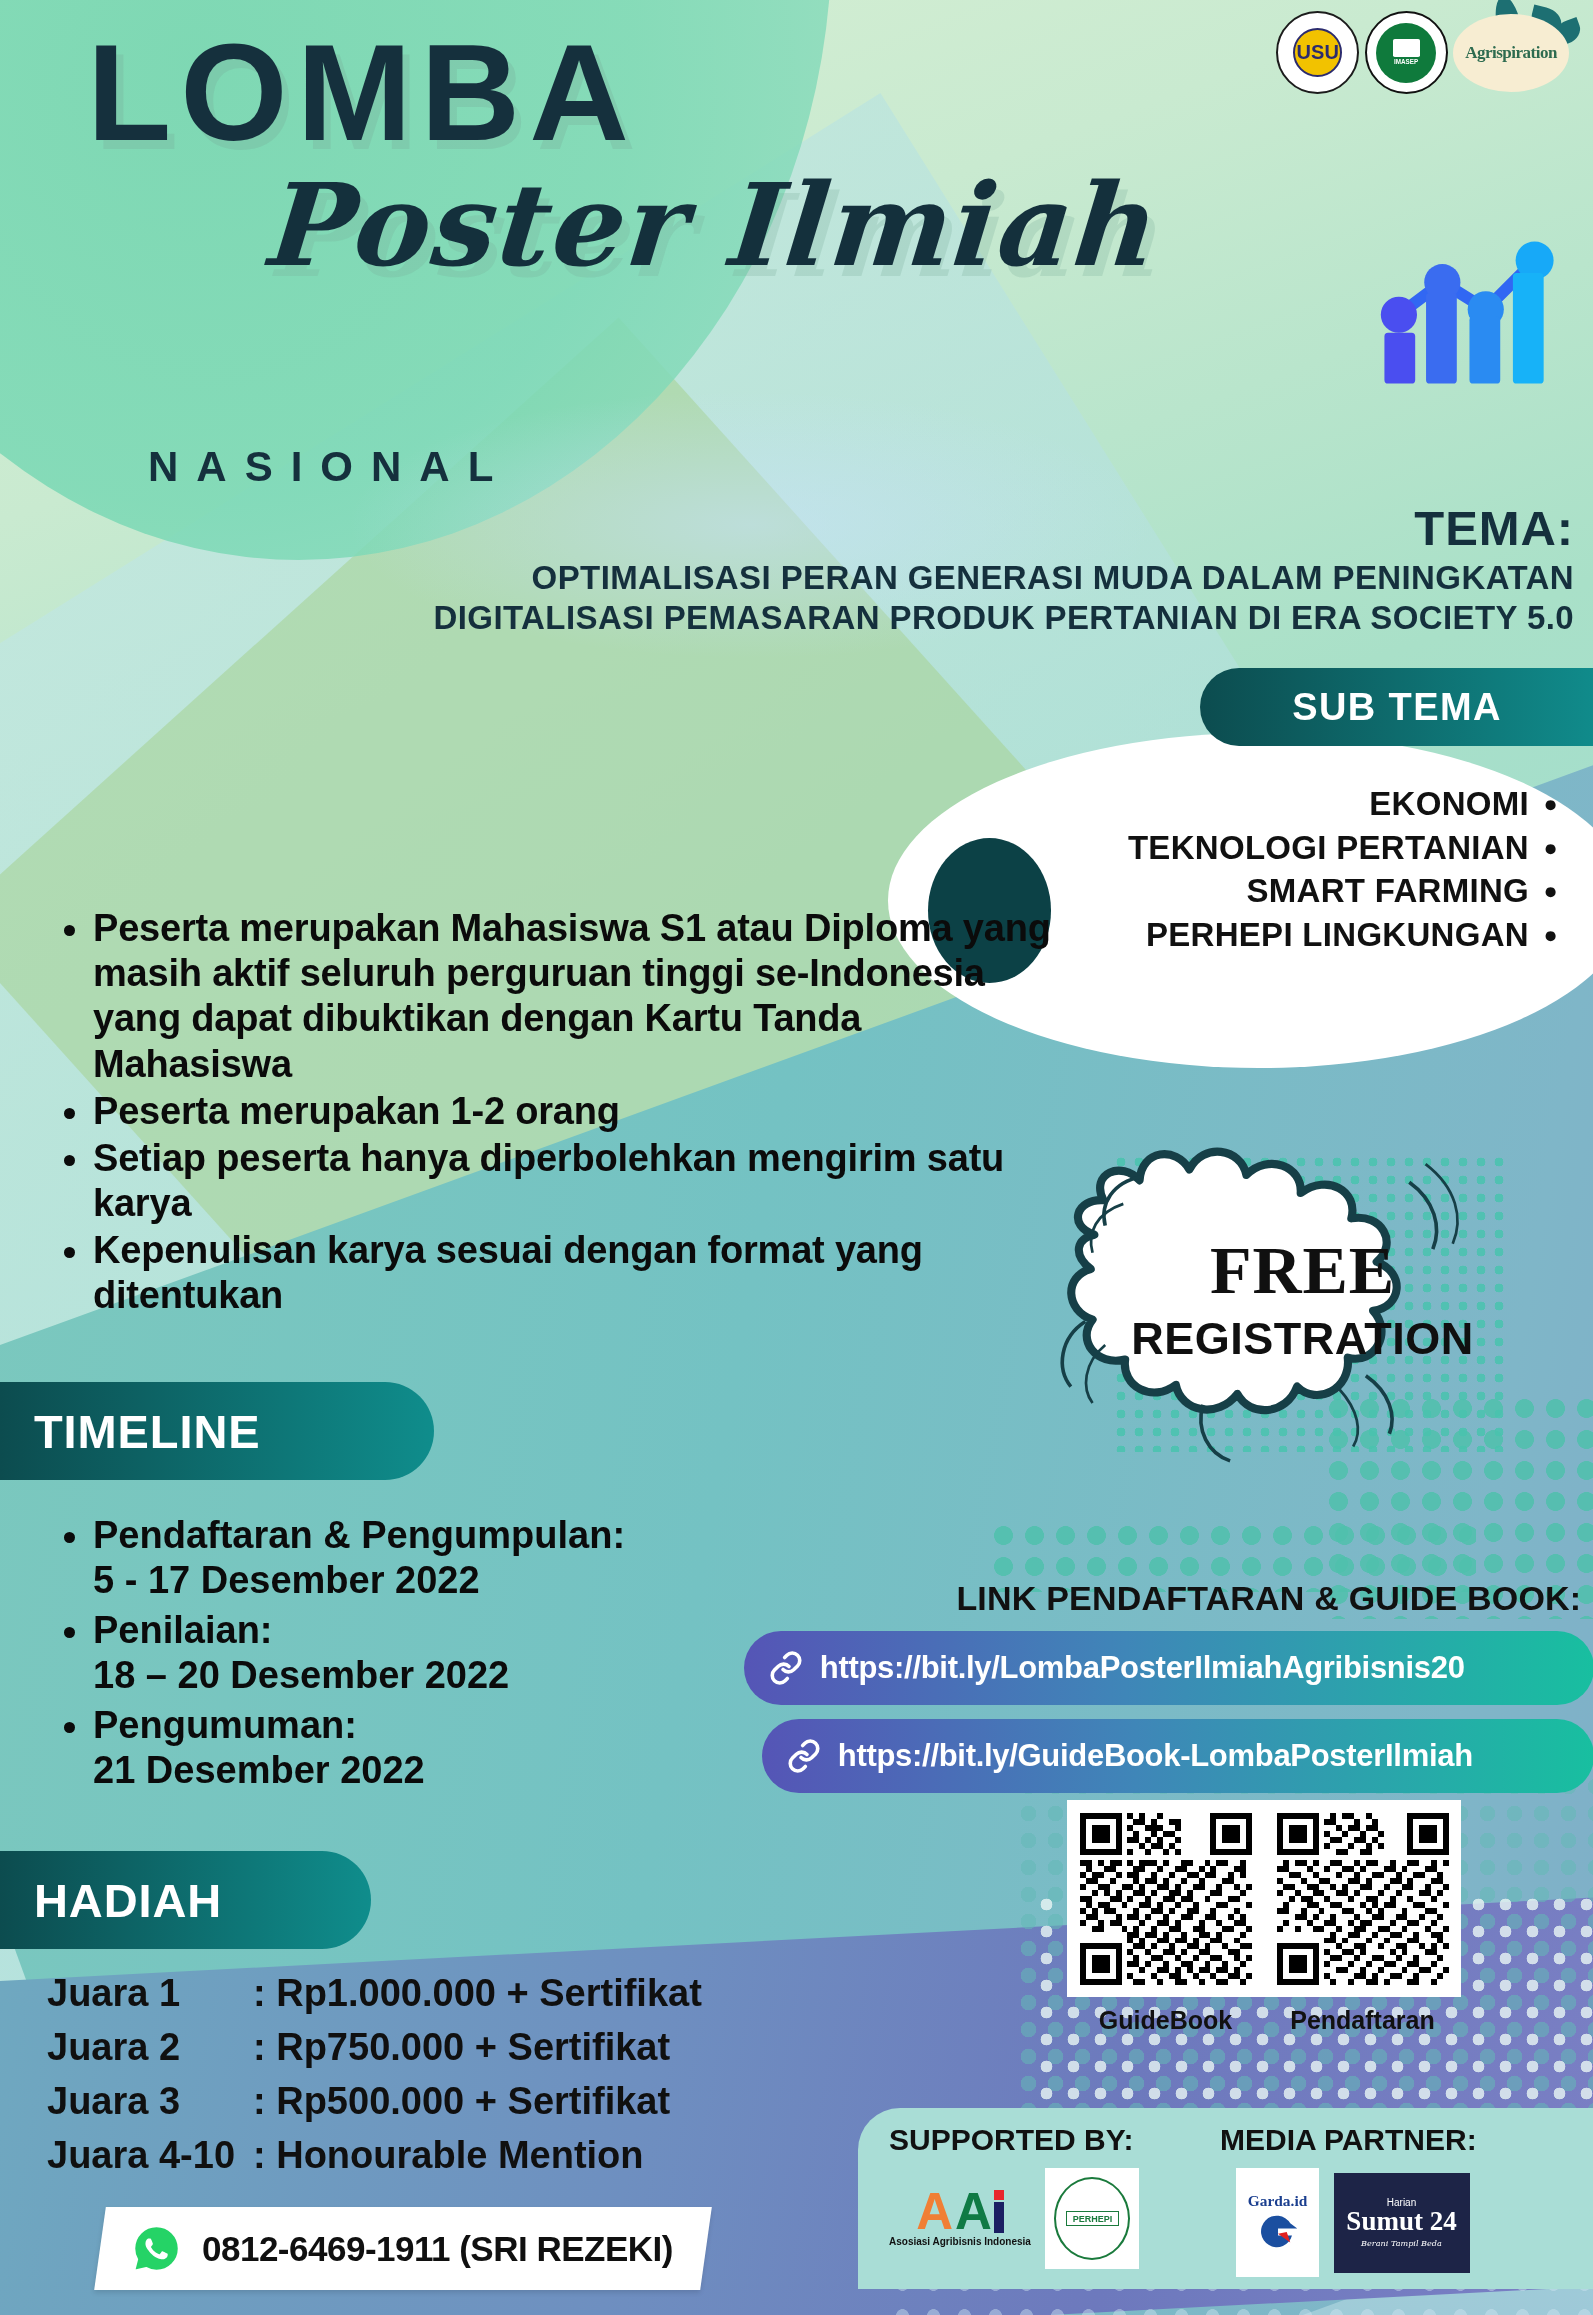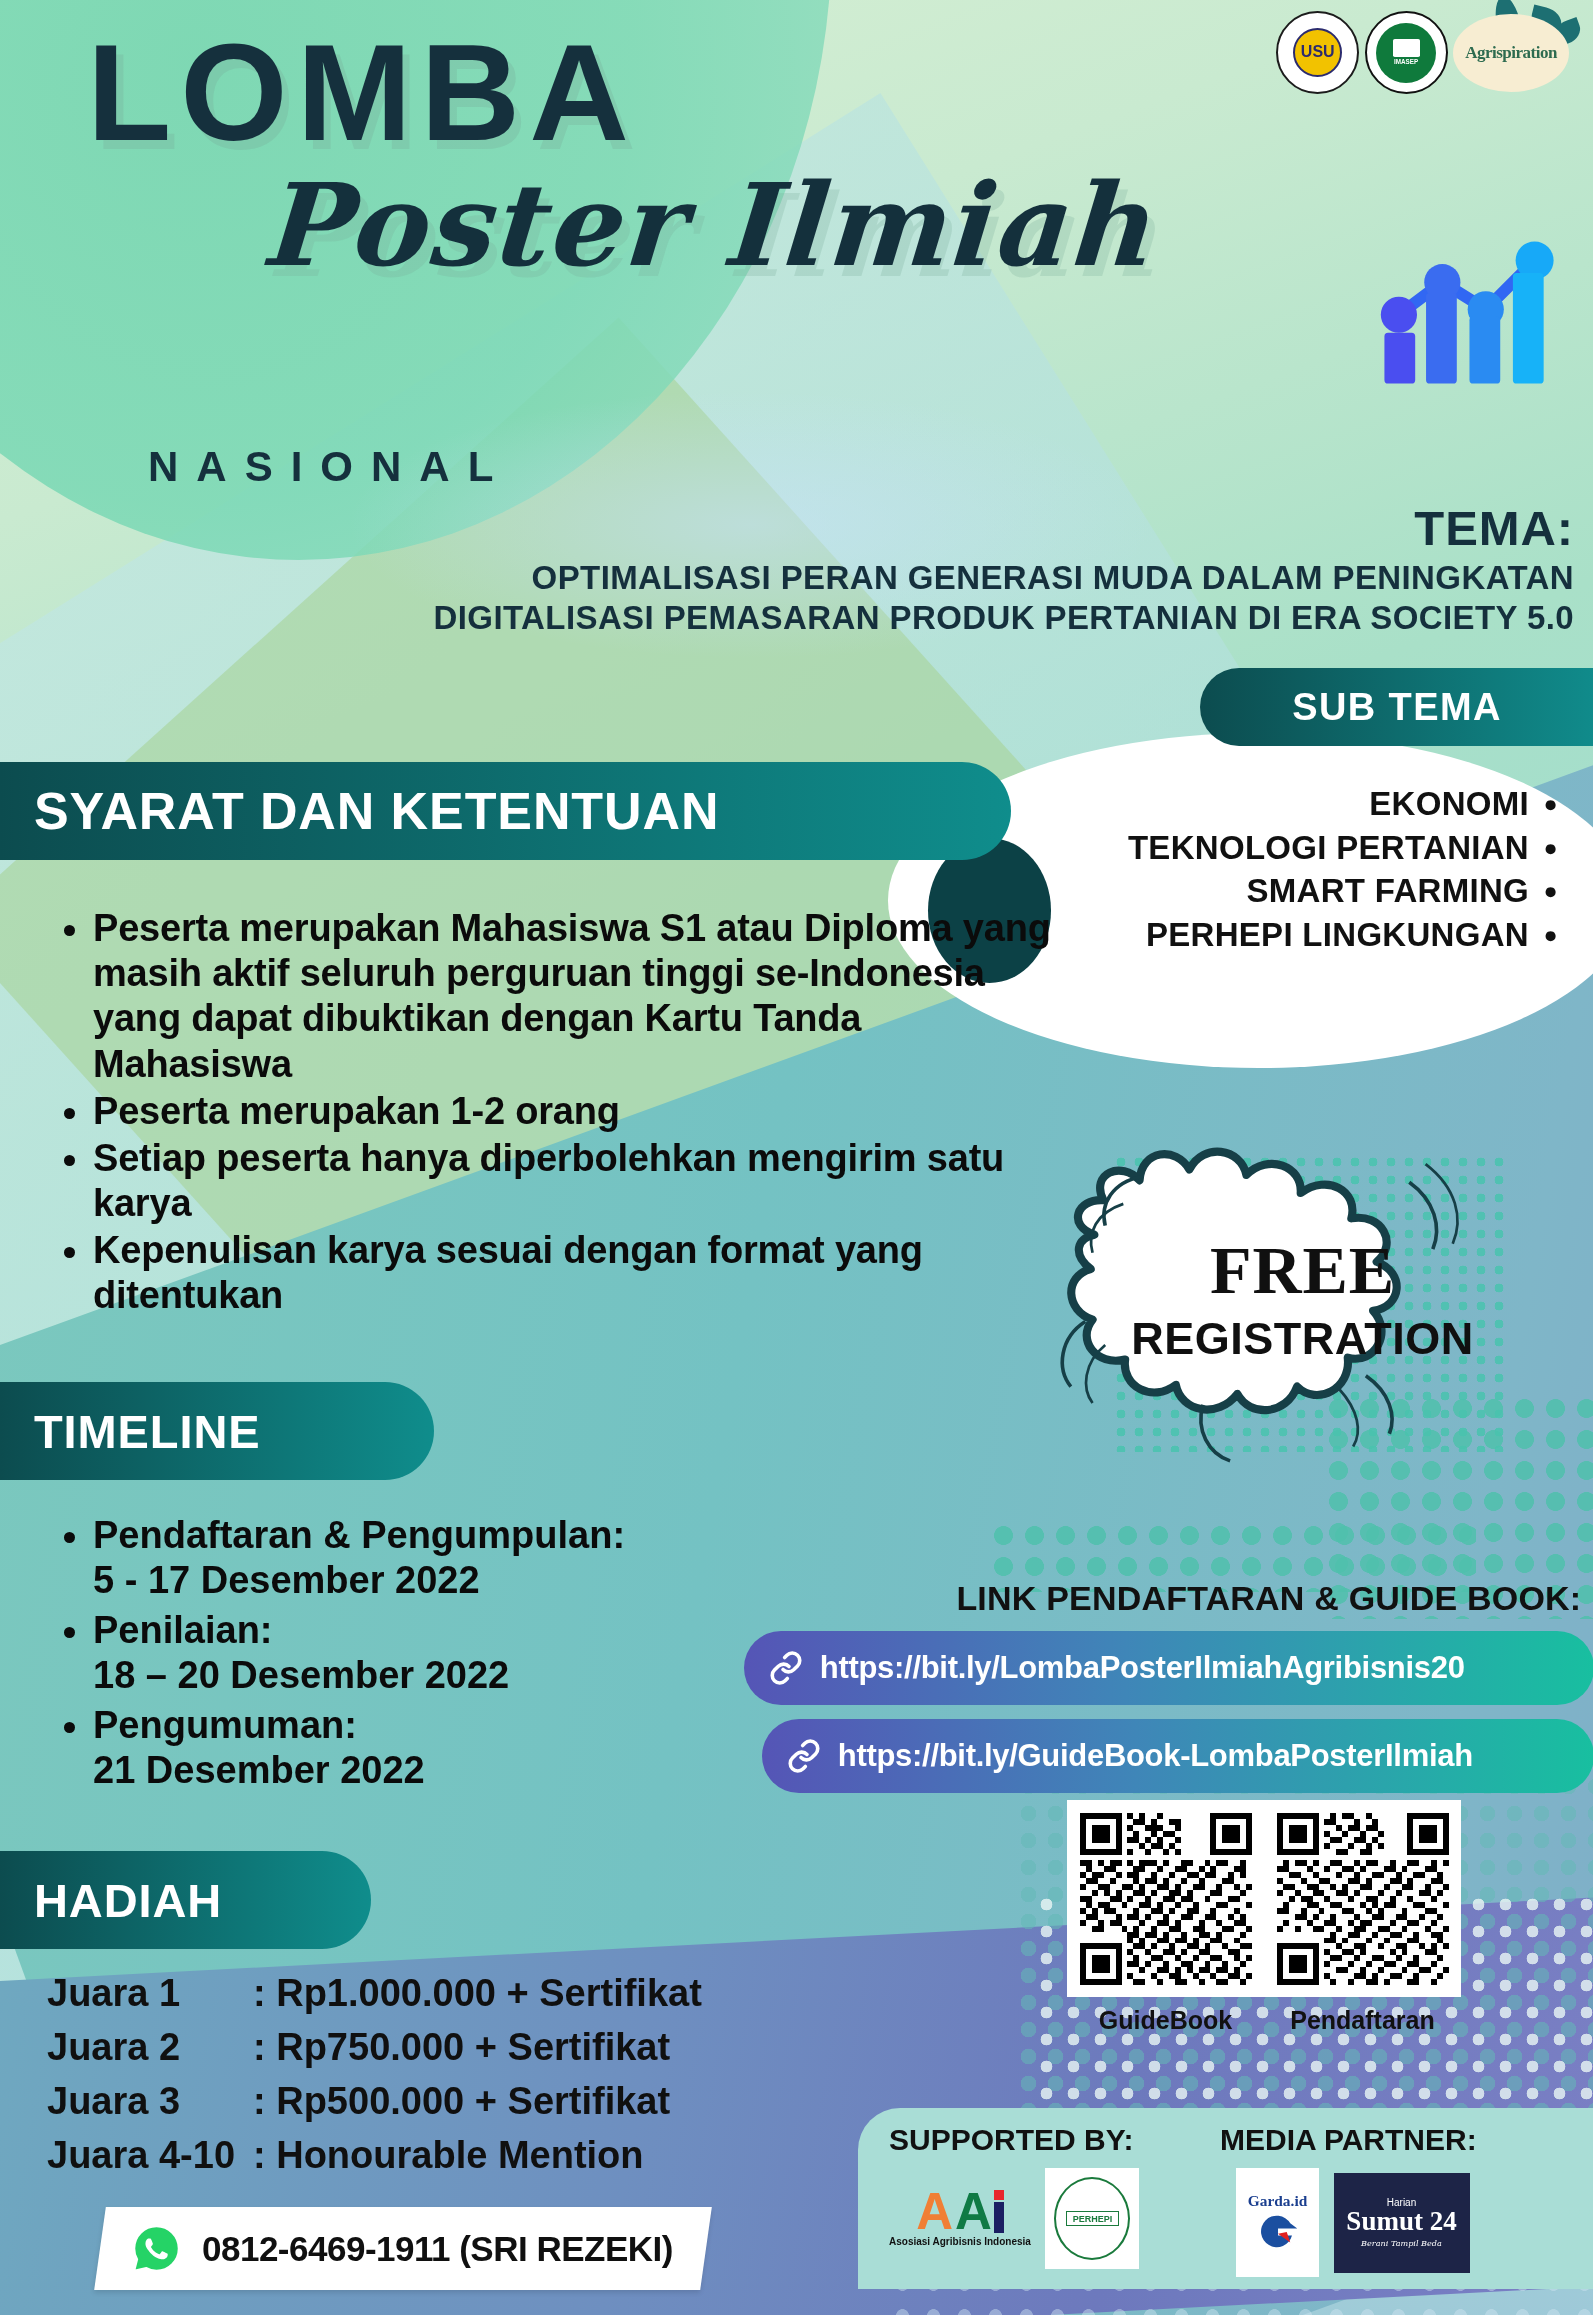--- a/index.html
+++ b/index.html
@@ -80,21 +80,21 @@
   .logos { position:absolute; right:25px; top:11px; display:flex; align-items:center; gap:5.4px; }
   .logo { position:relative; }
   .logo-circ {
     width:83px; height:83px; border-radius:50%;
     display:flex; align-items:center; justify-content:center;
     font-size:6.3px; font-weight:bold; text-align:center; line-height:1.05;
     overflow:hidden;
   }
   .logo-usu { background:#fff; border:2.7px solid #1c1c1c; color:#1a1a1a; }
   .logo-usu .inner { width:49px;height:49px;border-radius:50%;background:#f2c200;border:2.7px solid #2b2b6e;
-      display:flex;align-items:center;justify-content:center;color:#2b2b6e;font-size:16px; }
+      display:flex;align-items:center;justify-content:center;color:#2b2b6e;font-size:20px; }
   .logo-imasep { background:#fff; border:2.7px solid #111; }
   .logo-imasep .inner { width:60px;height:60px;border-radius:50%;background:#0f7a3c;
       display:flex;align-items:center;justify-content:center;flex-direction:column;color:#fff;font-size:6.3px; }
   .logo-imasep .book { width:27px;height:18px;background:#fff;border-radius:1.8px;margin-bottom:1.8px; }
   .logo-agri { width:116px;height:78px;border-radius:50%;background:#f7edd2;
       display:flex;align-items:center;justify-content:center; position:relative; }
   .logo-agri .txt { font-family:"Liberation Serif", serif; font-weight:bold; font-size:17px; color:#2d6b4f; letter-spacing:-0.5px;}
   .leaf { position:absolute; background:#1d6f72; }
   .leaf1 { width:23.5px;height:51px;border-radius:50% 50% 50% 50%/60% 60% 40% 40%; top:-18px; left:43px; transform:rotate(-12deg); }
   .leaf2 { width:31px;height:23.5px;border-radius:0 60% 0 60%; top:-5.4px; left:78px; transform:rotate(14deg); }
@@ -337,23 +337,20 @@
     <span>SUB TEMA</span>
   </div>
   <ul class="subtema-list">
     <li>EKONOMI</li>
     <li>TEKNOLOGI PERTANIAN</li>
     <li>SMART FARMING</li>
     <li>PERHEPI LINGKUNGAN</li>
   </ul>
   <div class="teal-circle"></div>
 
-  <div class="sec-pill pill-syarat">
-    <span>SYARAT DAN KETENTUAN</span>
-  </div>
   <ul class="syarat-list">
     <li>Peserta merupakan Mahasiswa S1 atau Diploma yang masih aktif seluruh perguruan tinggi se-Indonesia yang dapat dibuktikan dengan Kartu Tanda Mahasiswa</li>
     <li>Peserta merupakan 1-2 orang</li>
     <li>Setiap peserta hanya diperbolehkan mengirim satu karya</li>
     <li>Kepenulisan karya sesuai dengan format yang ditentukan</li>
   </ul>
 
   <div class="burst-wrap">
     <div class="burst-dots"></div>
     <svg width="525" height="362" viewBox="0 0 580 400" style="position:absolute;left:0;top:0;">

